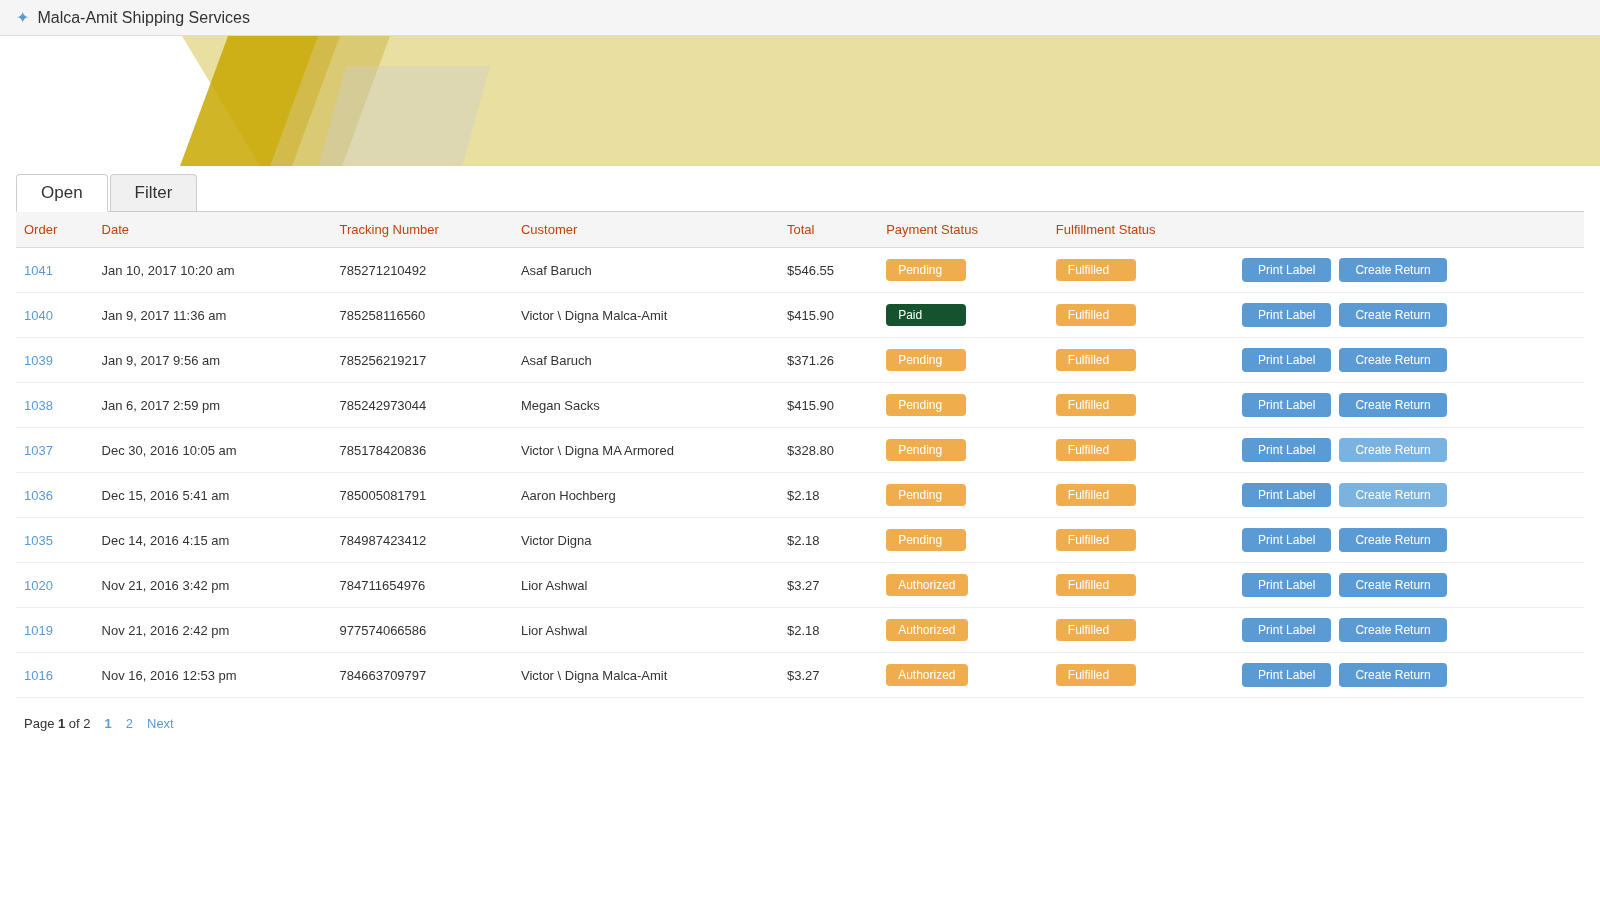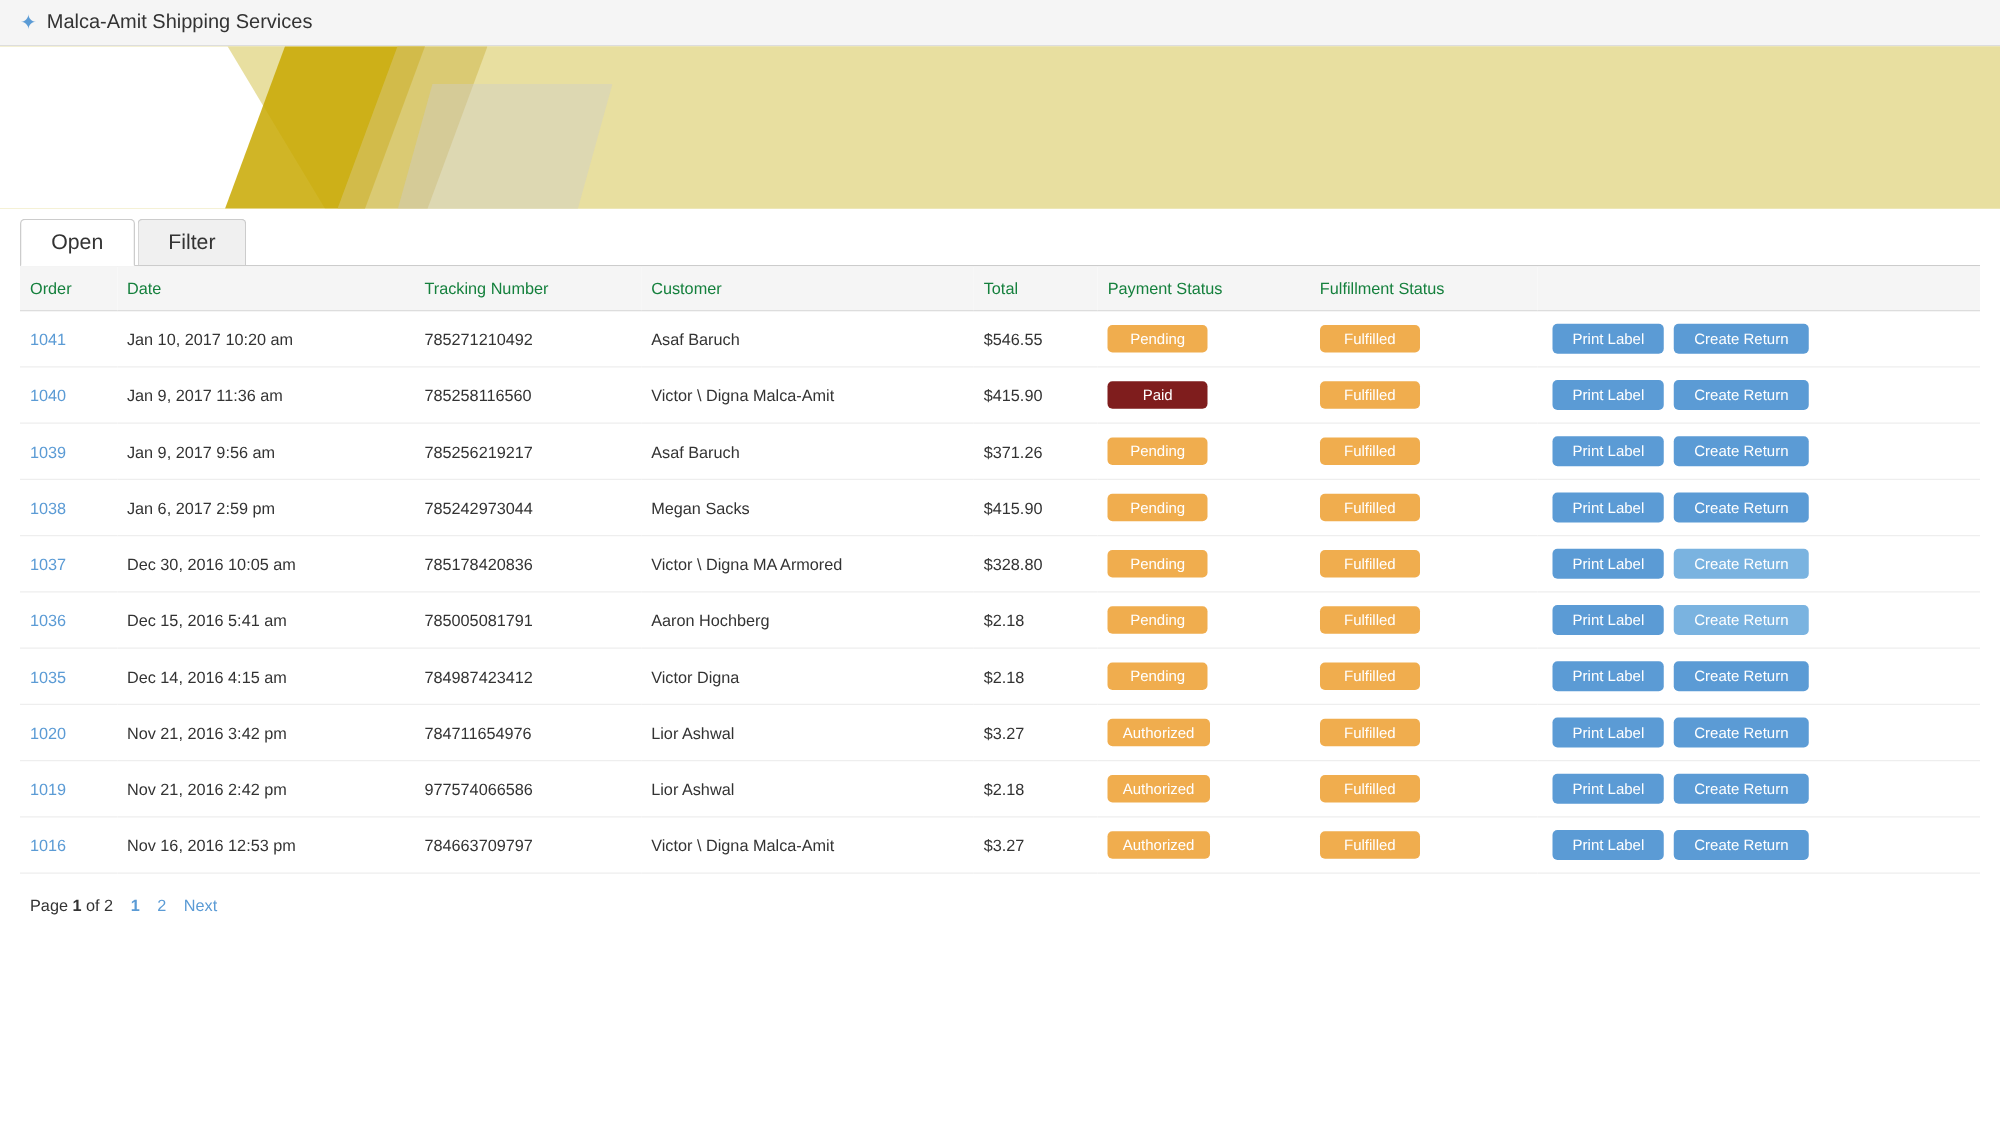--- a/index.html
+++ b/index.html
@@ -58,36 +58,36 @@
     }
     .tab.active { background: #fff; border-bottom: 1px solid #fff; margin-bottom: -1px; }
 
     table {
       width: 100%; border-collapse: collapse; margin-top: 0;
     }
     thead tr {
       background: #f5f5f5; border-bottom: 1px solid #ddd;
     }
     thead th {
-      text-align: left; padding: 10px 8px; font-weight: normal; color: #15803d; font-size: 13px;
+      text-align: left; padding: 10px 8px; font-weight: normal; color: #c2410c; font-size: 13px;
     }
     tbody tr {
       border-bottom: 1px solid #eee;
     }
     tbody td {
       padding: 10px 8px; font-size: 13px; vertical-align: middle;
     }
     .order-link { color: #5b9bd5; text-decoration: none; }
 
     .badge {
       display: inline-block; padding: 4px 12px; border-radius: 4px;
-      font-size: 12px; font-weight: normal; text-align: center; min-width: 80px;
+      font-size: 12px; font-weight: normal; min-width: 80px;
     }
     .badge-pending { background: #f0ad4e; color: #fff; }
-    .badge-paid { background: #7f1d1d; color: #fff; padding-left: 12px; }
+    .badge-paid { background: #14532d; color: #fff; padding-left: 12px; }
     .badge-authorized { background: #f0ad4e; color: #fff; }
     .badge-fulfilled { background: #f0ad4e; color: #fff; }
 
     .btn {
       display: inline-block; padding: 5px 16px; border-radius: 4px;
       font-size: 12px; cursor: pointer; border: none; color: #fff; margin-left: 4px;
     }
     .btn-print { background: #5b9bd5; }
     .btn-return { background: #5b9bd5; }
     .btn-return-active { background: #7ab3e0; }

